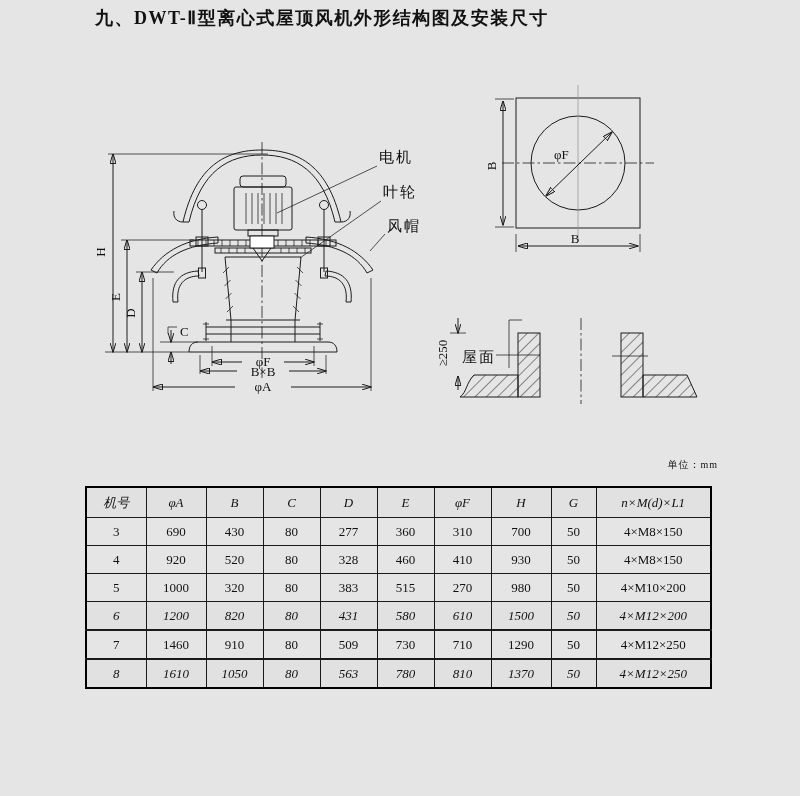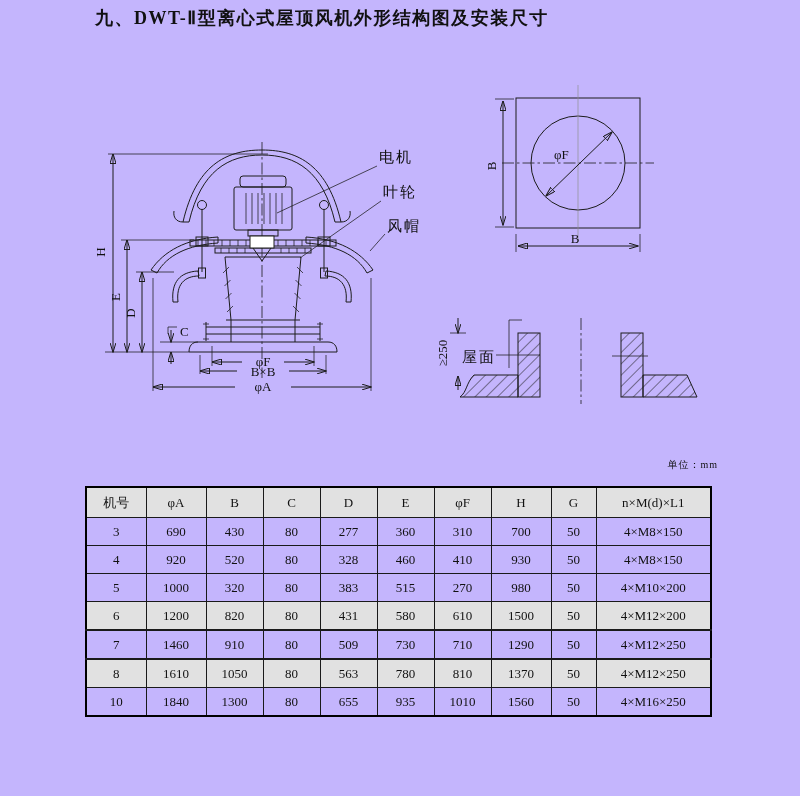--- a/index.html
+++ b/index.html
@@ -1,16 +1,16 @@
 <!DOCTYPE html>
 <html><head>
 <meta charset="utf-8">
 <style>
   html,body{margin:0;padding:0;background:#fff;}
-  .page{position:relative;width:800px;height:796px;background:#c4b5fd;overflow:hidden;
+  .page{position:relative;width:800px;height:796px;background:#e5e5e5;overflow:hidden;
         font-family:"Liberation Serif",serif;color:#111;}
   .title{position:absolute;left:95px;top:6px;font-size:18px;font-weight:bold;
          letter-spacing:1.5px;white-space:nowrap;}
   .unit{position:absolute;left:600px;top:458px;width:118px;text-align:right;
         font-size:10px;letter-spacing:1px;}
   svg{position:absolute;left:0;top:0;}
   svg line,svg path,svg rect,svg circle,svg polyline{stroke:#1c1c1c;fill:none;stroke-width:1;}
   svg .thin{stroke-width:.75;}
   svg .cl{stroke-dasharray:12 3 2.5 3;stroke-width:.8;}
   svg .lite{stroke:#8f8f8f;stroke-width:.7;}
@@ -19,21 +19,21 @@
   svg text{fill:#111;stroke:none;font-family:"Liberation Serif",serif;}
   svg .cjk{font-size:15px;letter-spacing:2px;}
   svg .dim{font-size:13px;}
   
   .dim-table{position:absolute;left:85px;top:486px;border-collapse:collapse;table-layout:fixed;
              width:625px;border:2px solid #000;}
   .dim-table th,.dim-table td{border:1px solid #1a1a1a;text-align:center;vertical-align:middle;
              font-family:"Liberation Serif",serif;font-size:13px;font-weight:normal;
              padding:0;height:27px;overflow:hidden;white-space:nowrap;}
   .dim-table thead th{height:29px;}
-  .dim-table tr.shade{background:#e1e1e1;}
+  .dim-table tr.shade{background:#e1e1e1;font-style:italic;}
   .dim-table tr.thick td{border-bottom-width:2px;}
 </style>
 </head>
 <body>
 
 <div class="page">
 
   <div class="title">九、DWT-Ⅱ型离心式屋顶风机外形结构图及安装尺寸</div>
 
   <svg width="800" height="482" viewBox="0 0 800 482">
@@ -313,28 +313,16 @@
           <td>1610</td>
           <td>1050</td>
           <td>80</td>
           <td>563</td>
           <td>780</td>
           <td>810</td>
           <td>1370</td>
           <td>50</td>
           <td>4×M12×250</td>
         </tr>
-        <tr>
-          <td>10</td>
-          <td>1840</td>
-          <td>1300</td>
-          <td>80</td>
-          <td>655</td>
-          <td>935</td>
-          <td>1010</td>
-          <td>1560</td>
-          <td>50</td>
-          <td>4×M16×250</td>
-        </tr>
       </tbody>
   </table>
 
 </div>
 
 </body></html>

